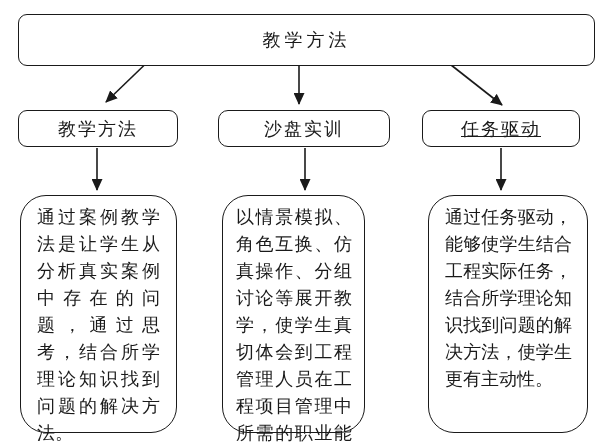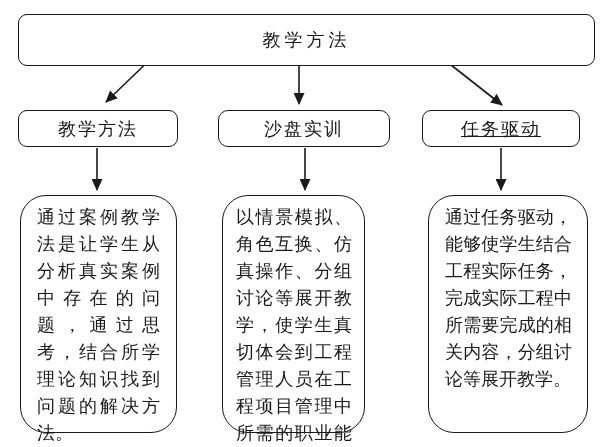--- a/index.html
+++ b/index.html
@@ -95,16 +95,16 @@
     <span class="label">任务驱动</span>
   </div>
 
   <div class="box box-desc" id="desc-0">
     <p class="desc-text">通过案例教学法是让学生从分析真实案例中存在的问题，通过思考，结合所学理论知识找到问题的解决方法。</p>
   </div>
   <div class="box box-desc" id="desc-1">
     <p class="desc-text">以情景模拟、角色互换、仿真操作、分组讨论等展开教学，使学生真切体会到工程管理人员在工程项目管理中所需的职业能力和实际动手能力。</p>
   </div>
   <div class="box box-desc" id="desc-2">
-    <p class="desc-text">通过任务驱动，能够使学生结合工程实际任务，完成实际工程中所需要完成的相关内容，分组讨论等展开教学。</p>
+    <p class="desc-text">通过任务驱动，能够使学生结合工程实际任务，结合所学理论知识找到问题的解决方法，使学生更有主动性。</p>
   </div>
 
 </div>
 
 </body></html>

